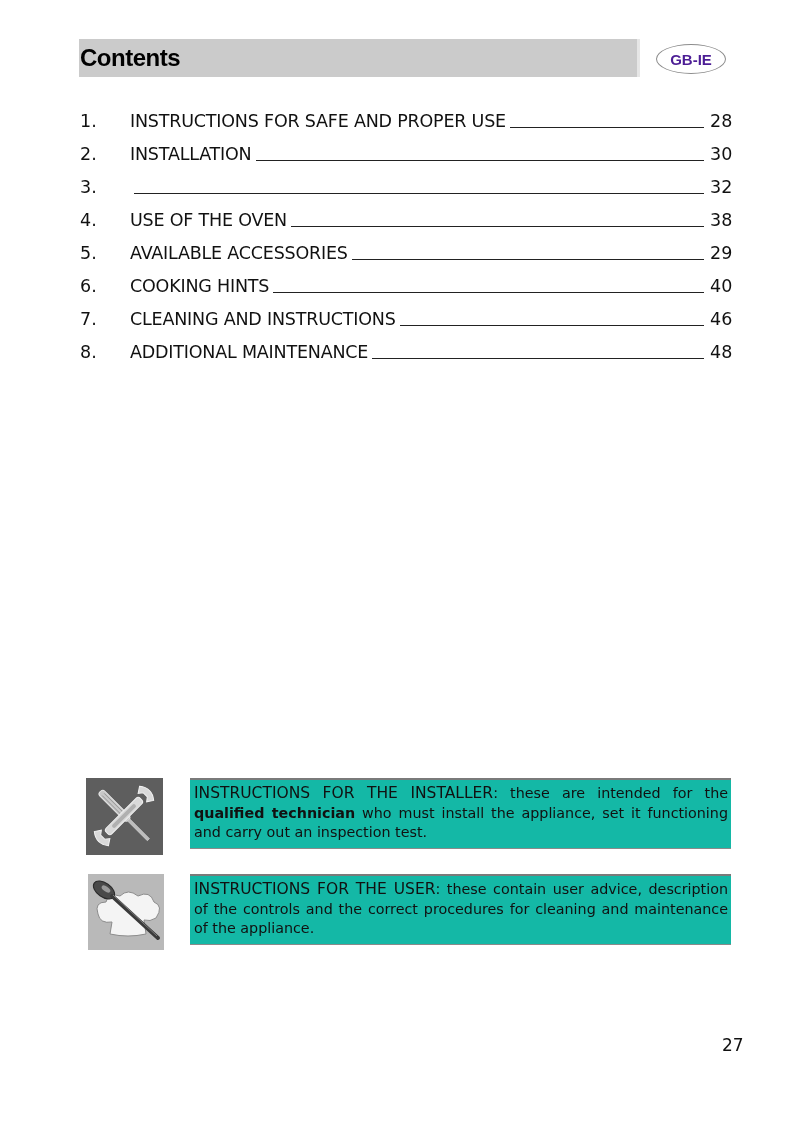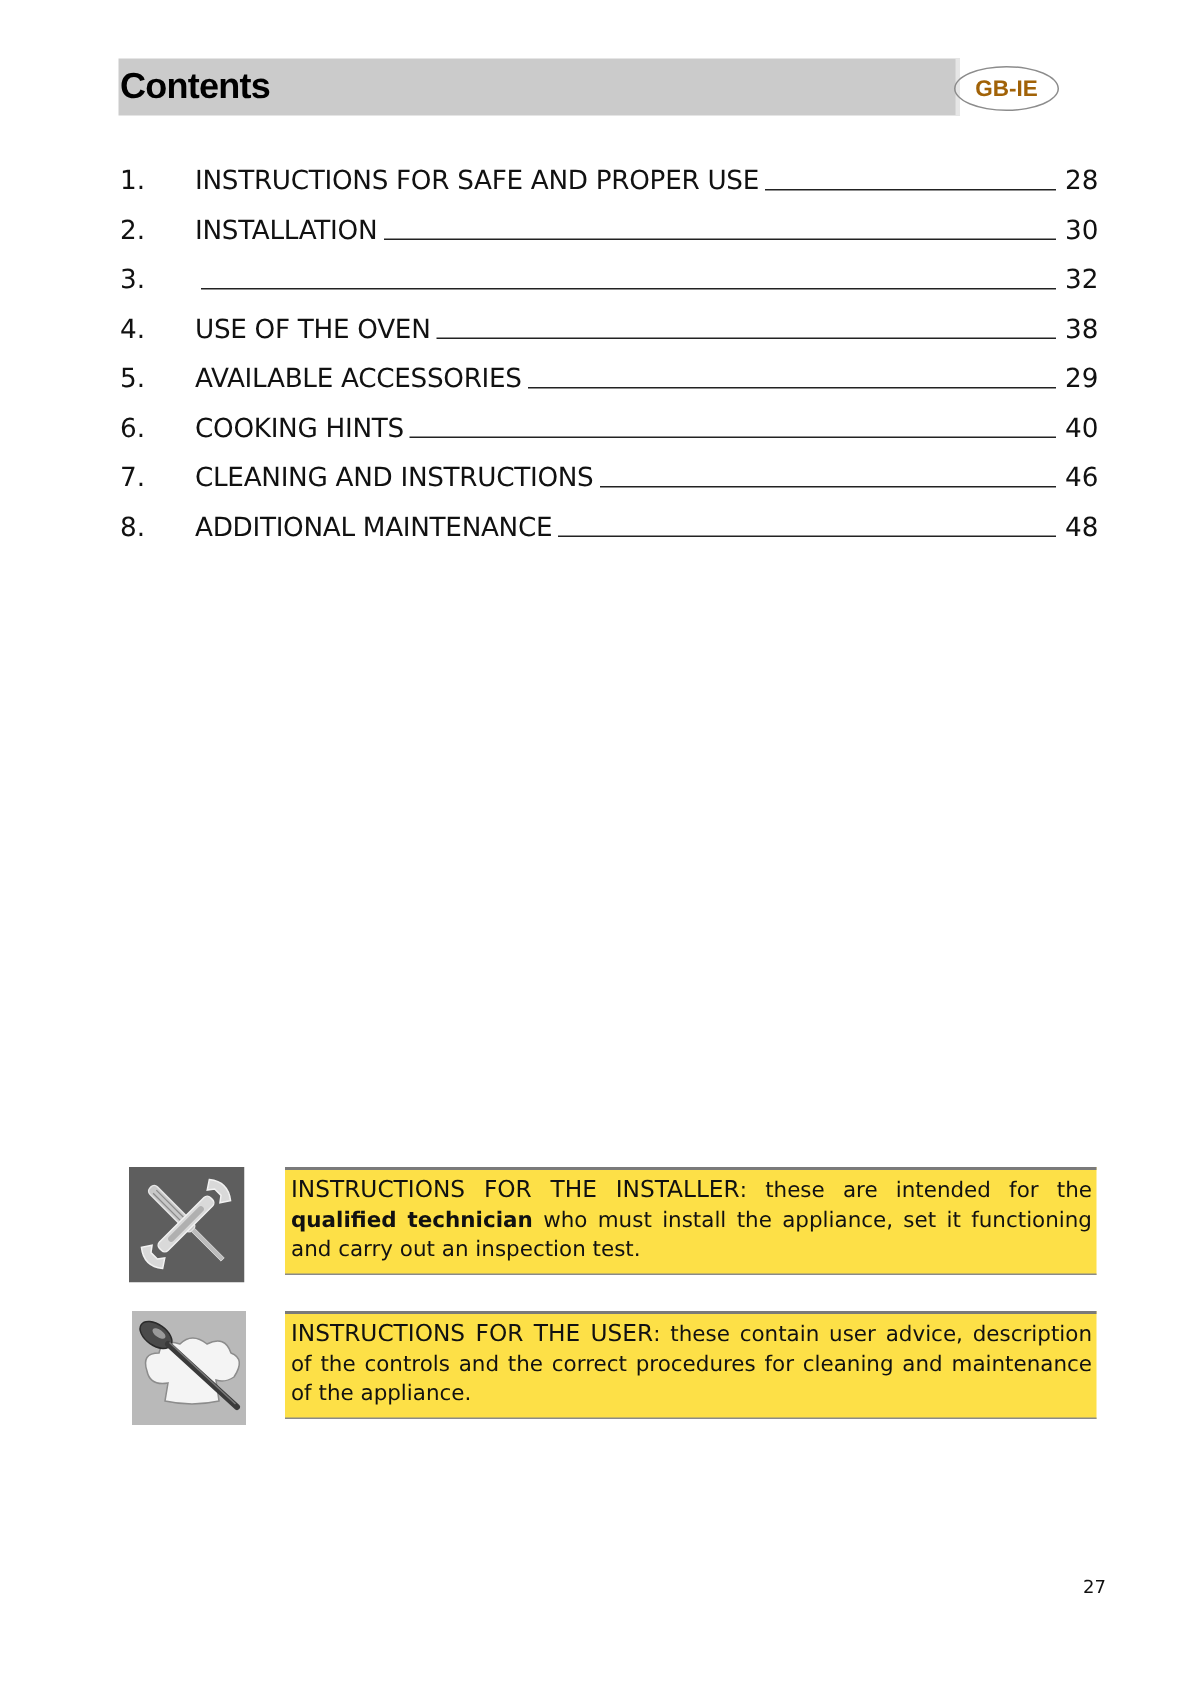--- a/index.html
+++ b/index.html
@@ -31,34 +31,34 @@
       font-family: "Liberation Sans", sans-serif;
       font-weight: bold;
       font-size: 24px;
       color: #000000;
       letter-spacing: -0.5px;
       position: relative;
       left: 1px;
     }
     .lang-badge {
       position: absolute;
-      left: 636px;
+      left: 656px;
       top: 44px;
       width: 70px;
       height: 30px;
       border: 1.5px solid #8c8c8c;
       border-radius: 50%;
       box-sizing: border-box;
       display: flex;
       align-items: center;
       justify-content: center;
       font-family: "Liberation Sans", sans-serif;
       font-weight: bold;
       font-size: 15px;
-      color: #a16207;
+      color: #4c1d95;
     }
     .toc {
       position: absolute;
       left: 80px;
       top: 109px;
       width: 652px;
     }
     .toc-row {
       display: flex;
       align-items: baseline;
@@ -99,43 +99,42 @@
       left: 0;
       top: 0;
       width: 77px;
       height: 77px;
     }
     .note-box {
       position: absolute;
       left: 104px;
       top: 0;
       width: 541px;
-      background: #fde047;
+      background: #14b8a6;
       border-top: 2px solid #7a7a7a;
       border-bottom: 1.5px solid #8a8a8a;
       box-sizing: border-box;
       padding: 4px 3px 5px 4px;
       font-size: 14.3px;
       line-height: 19.5px;
       text-align: justify;
       color: #111;
     }
     .note-box .lead {
       font-size: 15.5px;
     }
     .note-box b {
       font-weight: bold;
     }
     .page-number {
       position: absolute;
       left: 722px;
       top: 1035px;
-      font-size: 12px;
+      font-size: 17px;
       color: #111;
-      margin-top: 16px;
     }
   </style>
 </head>
 <body>
 
 <div class="header-bar">
   <span class="header-title">Contents</span>
 </div>
 <div class="lang-badge">GB-IE</div>
 

